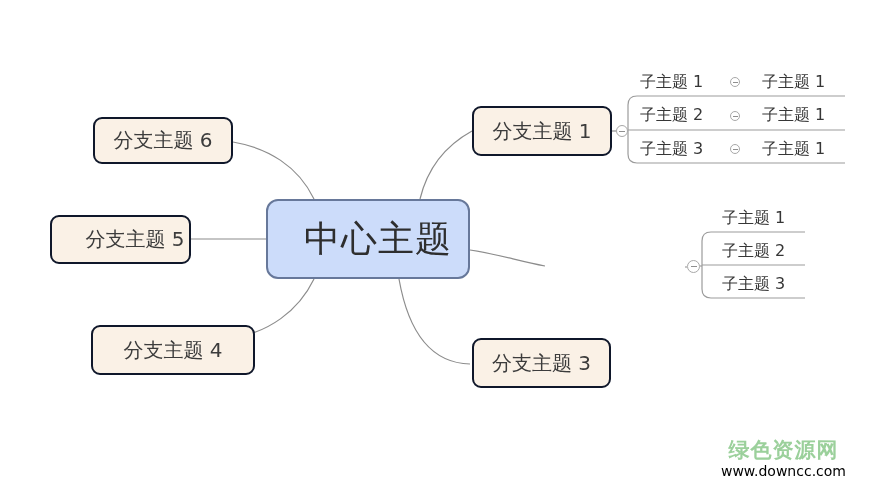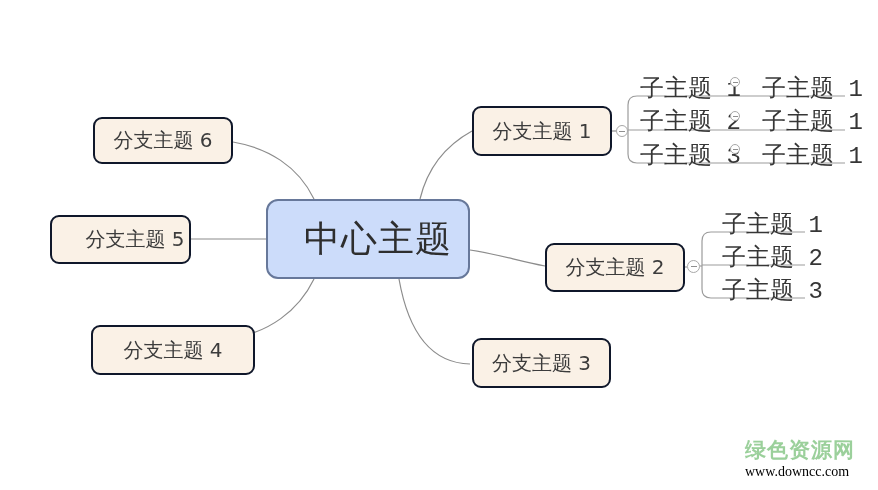--- a/index.html
+++ b/index.html
@@ -15,29 +15,29 @@
   .central{
     background:#ccdcfa;border:2px solid #67789a;border-radius:12px;
     font-family:"DejaVu Serif","Liberation Serif",serif;
     font-size:36px;color:#2e2e2e;letter-spacing:1px;padding-left:20px;
   }
   .branch{
     background:#faf1e6;border:2px solid #0f172a;border-radius:9px;
     font-size:20px;color:#3c3c3c;
   }
   .subtext{
-    position:absolute;font-size:24px;color:#363636;white-space:nowrap;font-family:Liberation Mono, monospace;
+    position:absolute;font-size:16px;color:#363636;white-space:nowrap;
   }
   .toggle{
     position:absolute;background:#ffffff;border:1px solid #a8a8a8;border-radius:50%;
     display:flex;align-items:center;justify-content:center;box-sizing:border-box;
   }
   .toggle .minus{display:block;width:6px;height:1px;background:#8f8f8f;}
   .watermark{
-    position:absolute;right:23px;bottom:11px;line-height:1.1;font-family:Liberation Serif, serif;
+    position:absolute;right:32px;bottom:11px;text-align:center;line-height:1.1;
   }
   .wm-title{
     display:block;font-size:21px;font-weight:bold;color:#9bd09b;letter-spacing:1px;
   }
   .wm-url{
     display:block;font-size:14px;color:#000000;margin-top:2px;
   }
 </style>
 </head>
 <body>
@@ -62,23 +62,20 @@
     <path d="M 805,232 H 711 Q 702,232 702,241 V 289 Q 702,298 711,298 H 805" stroke="#9c9c9c" stroke-width="1.2" fill="none"></path>
     <path d="M 702,265 H 805" stroke="#9c9c9c" stroke-width="1.2" fill="none"></path>
   </svg>
 
   <div class="topic central" style="left:266px;top:199px;width:204px;height:80px;">
     <span>中心主题</span>
   </div>
 
   <div class="topic branch" style="left:472px;top:106px;width:140px;height:50px;">
     <span>分支主题 1</span>
-  </div>
-  <div class="topic branch" style="left:545px;top:243px;width:140px;height:49px;">
-    <span>分支主题 2</span>
   </div>
   <div class="topic branch" style="left:472px;top:338px;width:139px;height:50px;">
     <span>分支主题 3</span>
   </div>
 
   <div class="topic branch" style="left:93px;top:117px;width:140px;height:47px;">
     <span>分支主题 6</span>
   </div>
   <div class="topic branch" style="left:50px;top:215px;width:141px;height:49px;padding-left:29px;">
     <span>分支主题 5</span>

